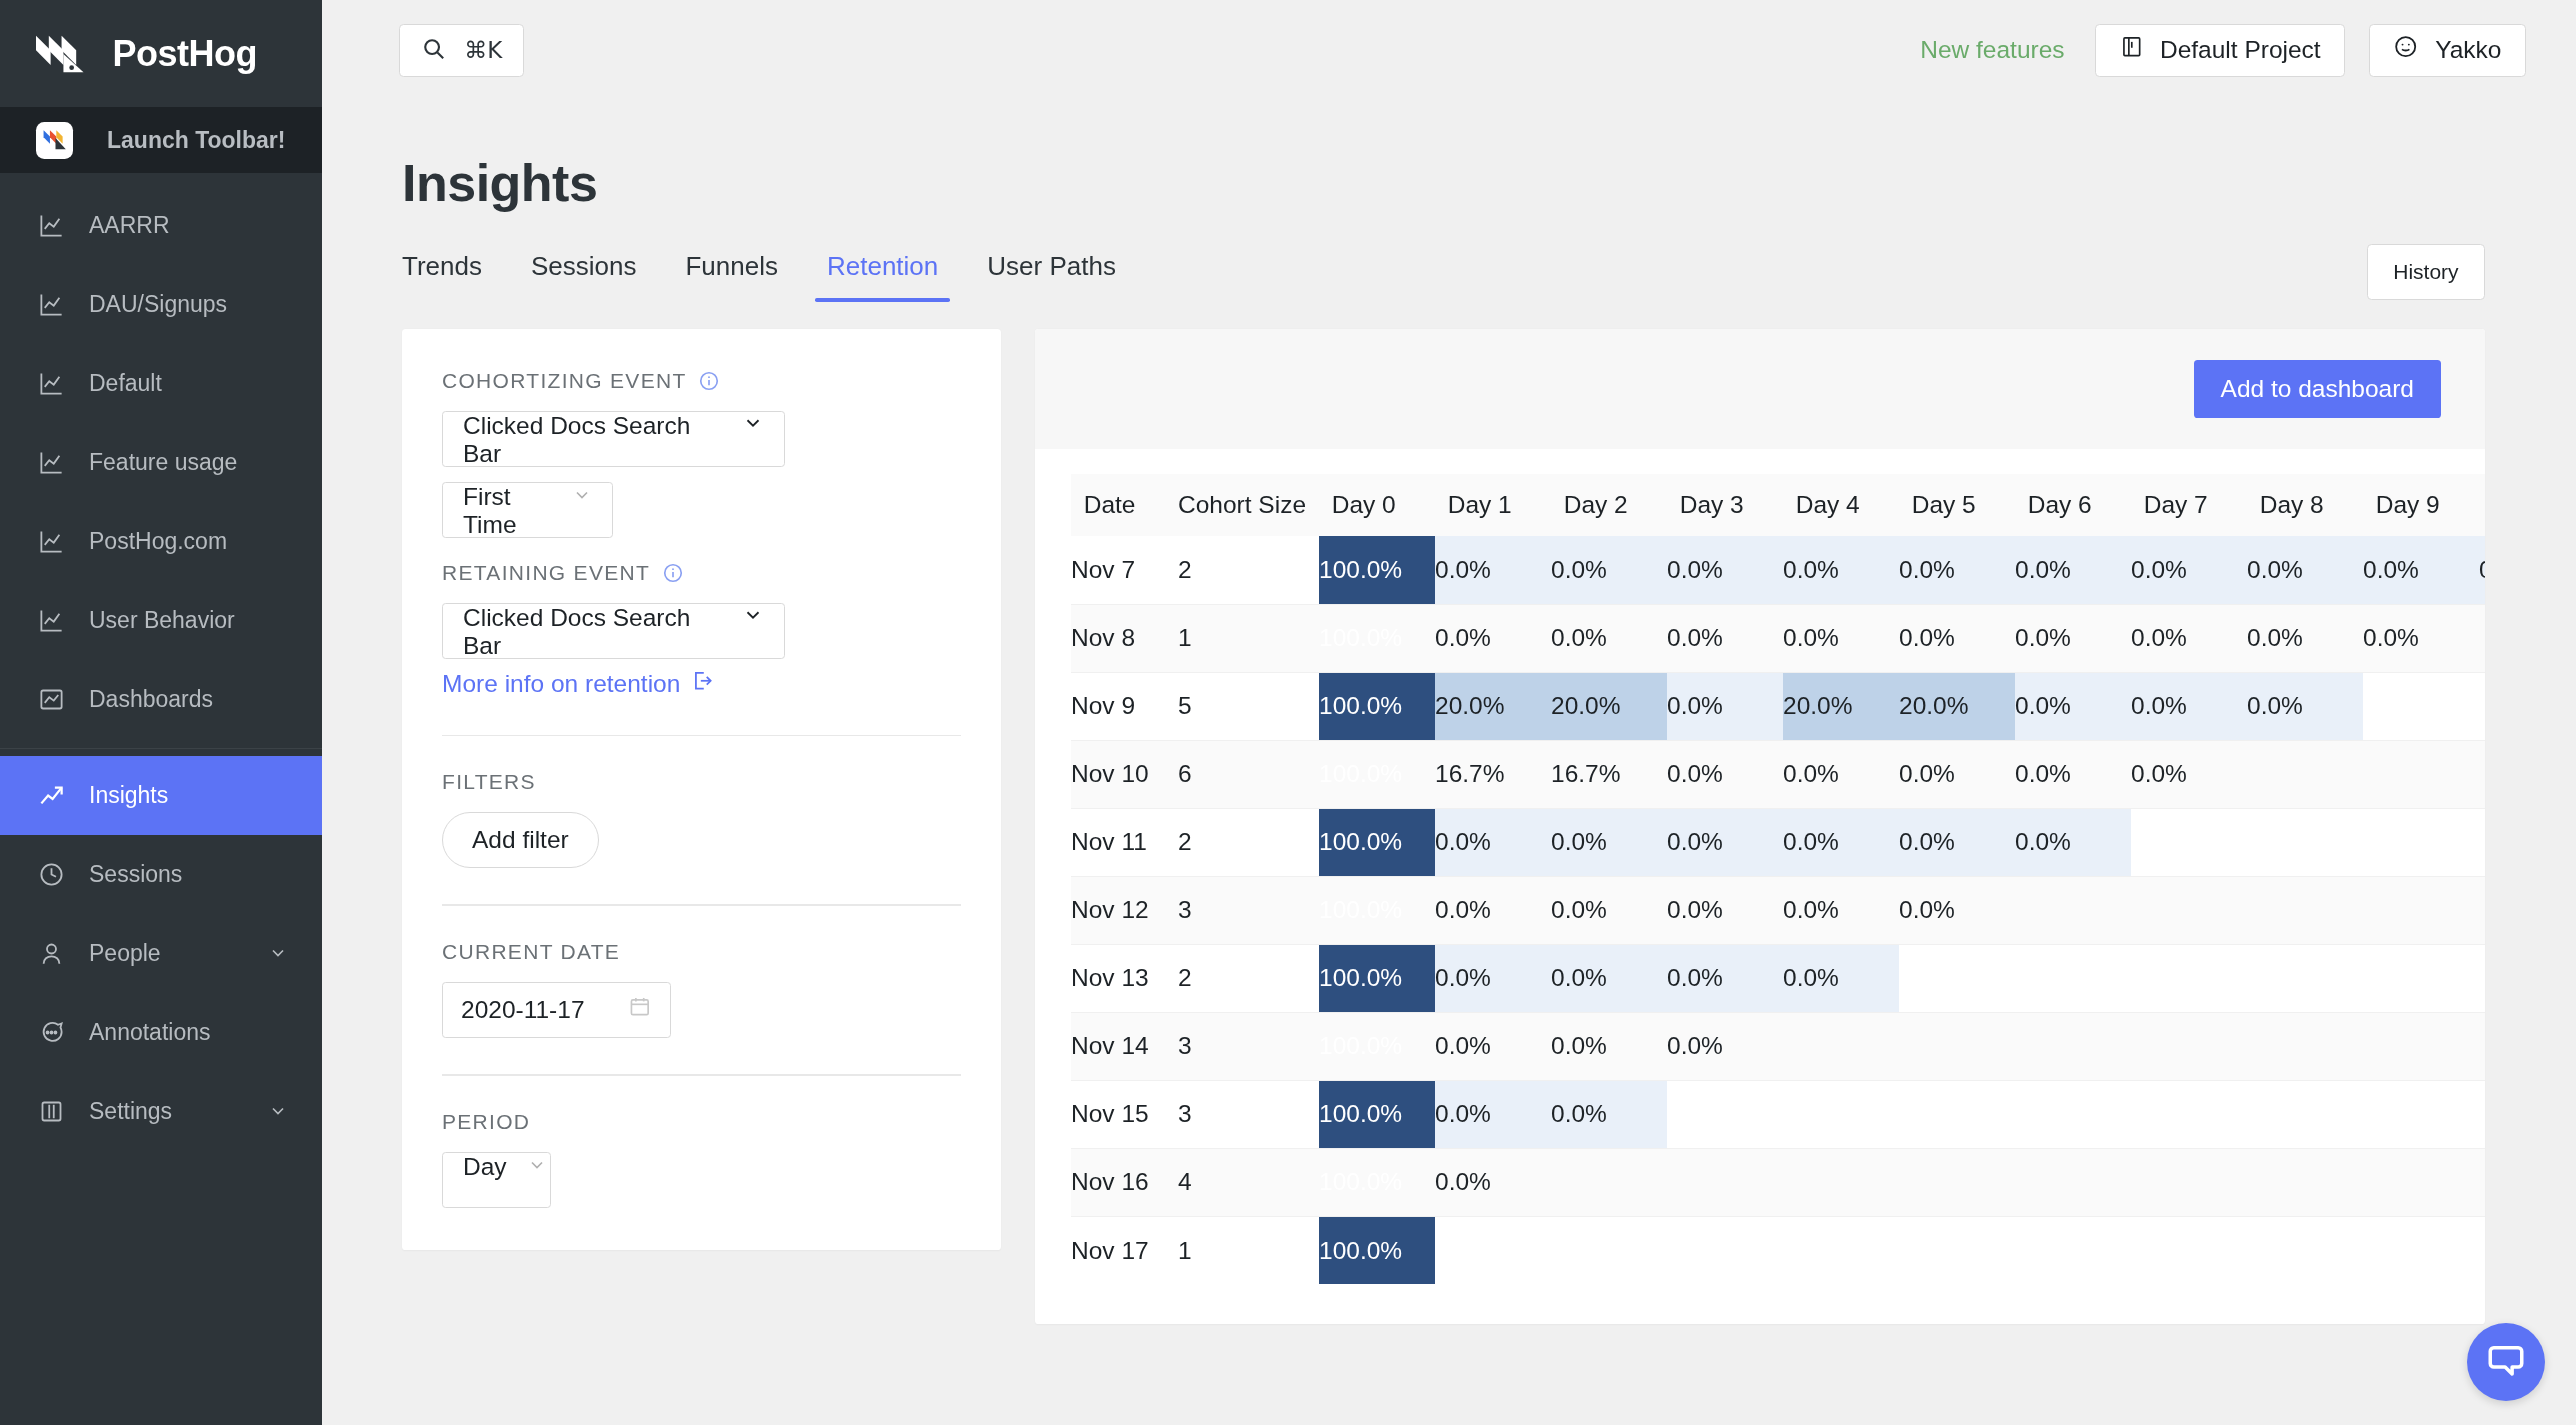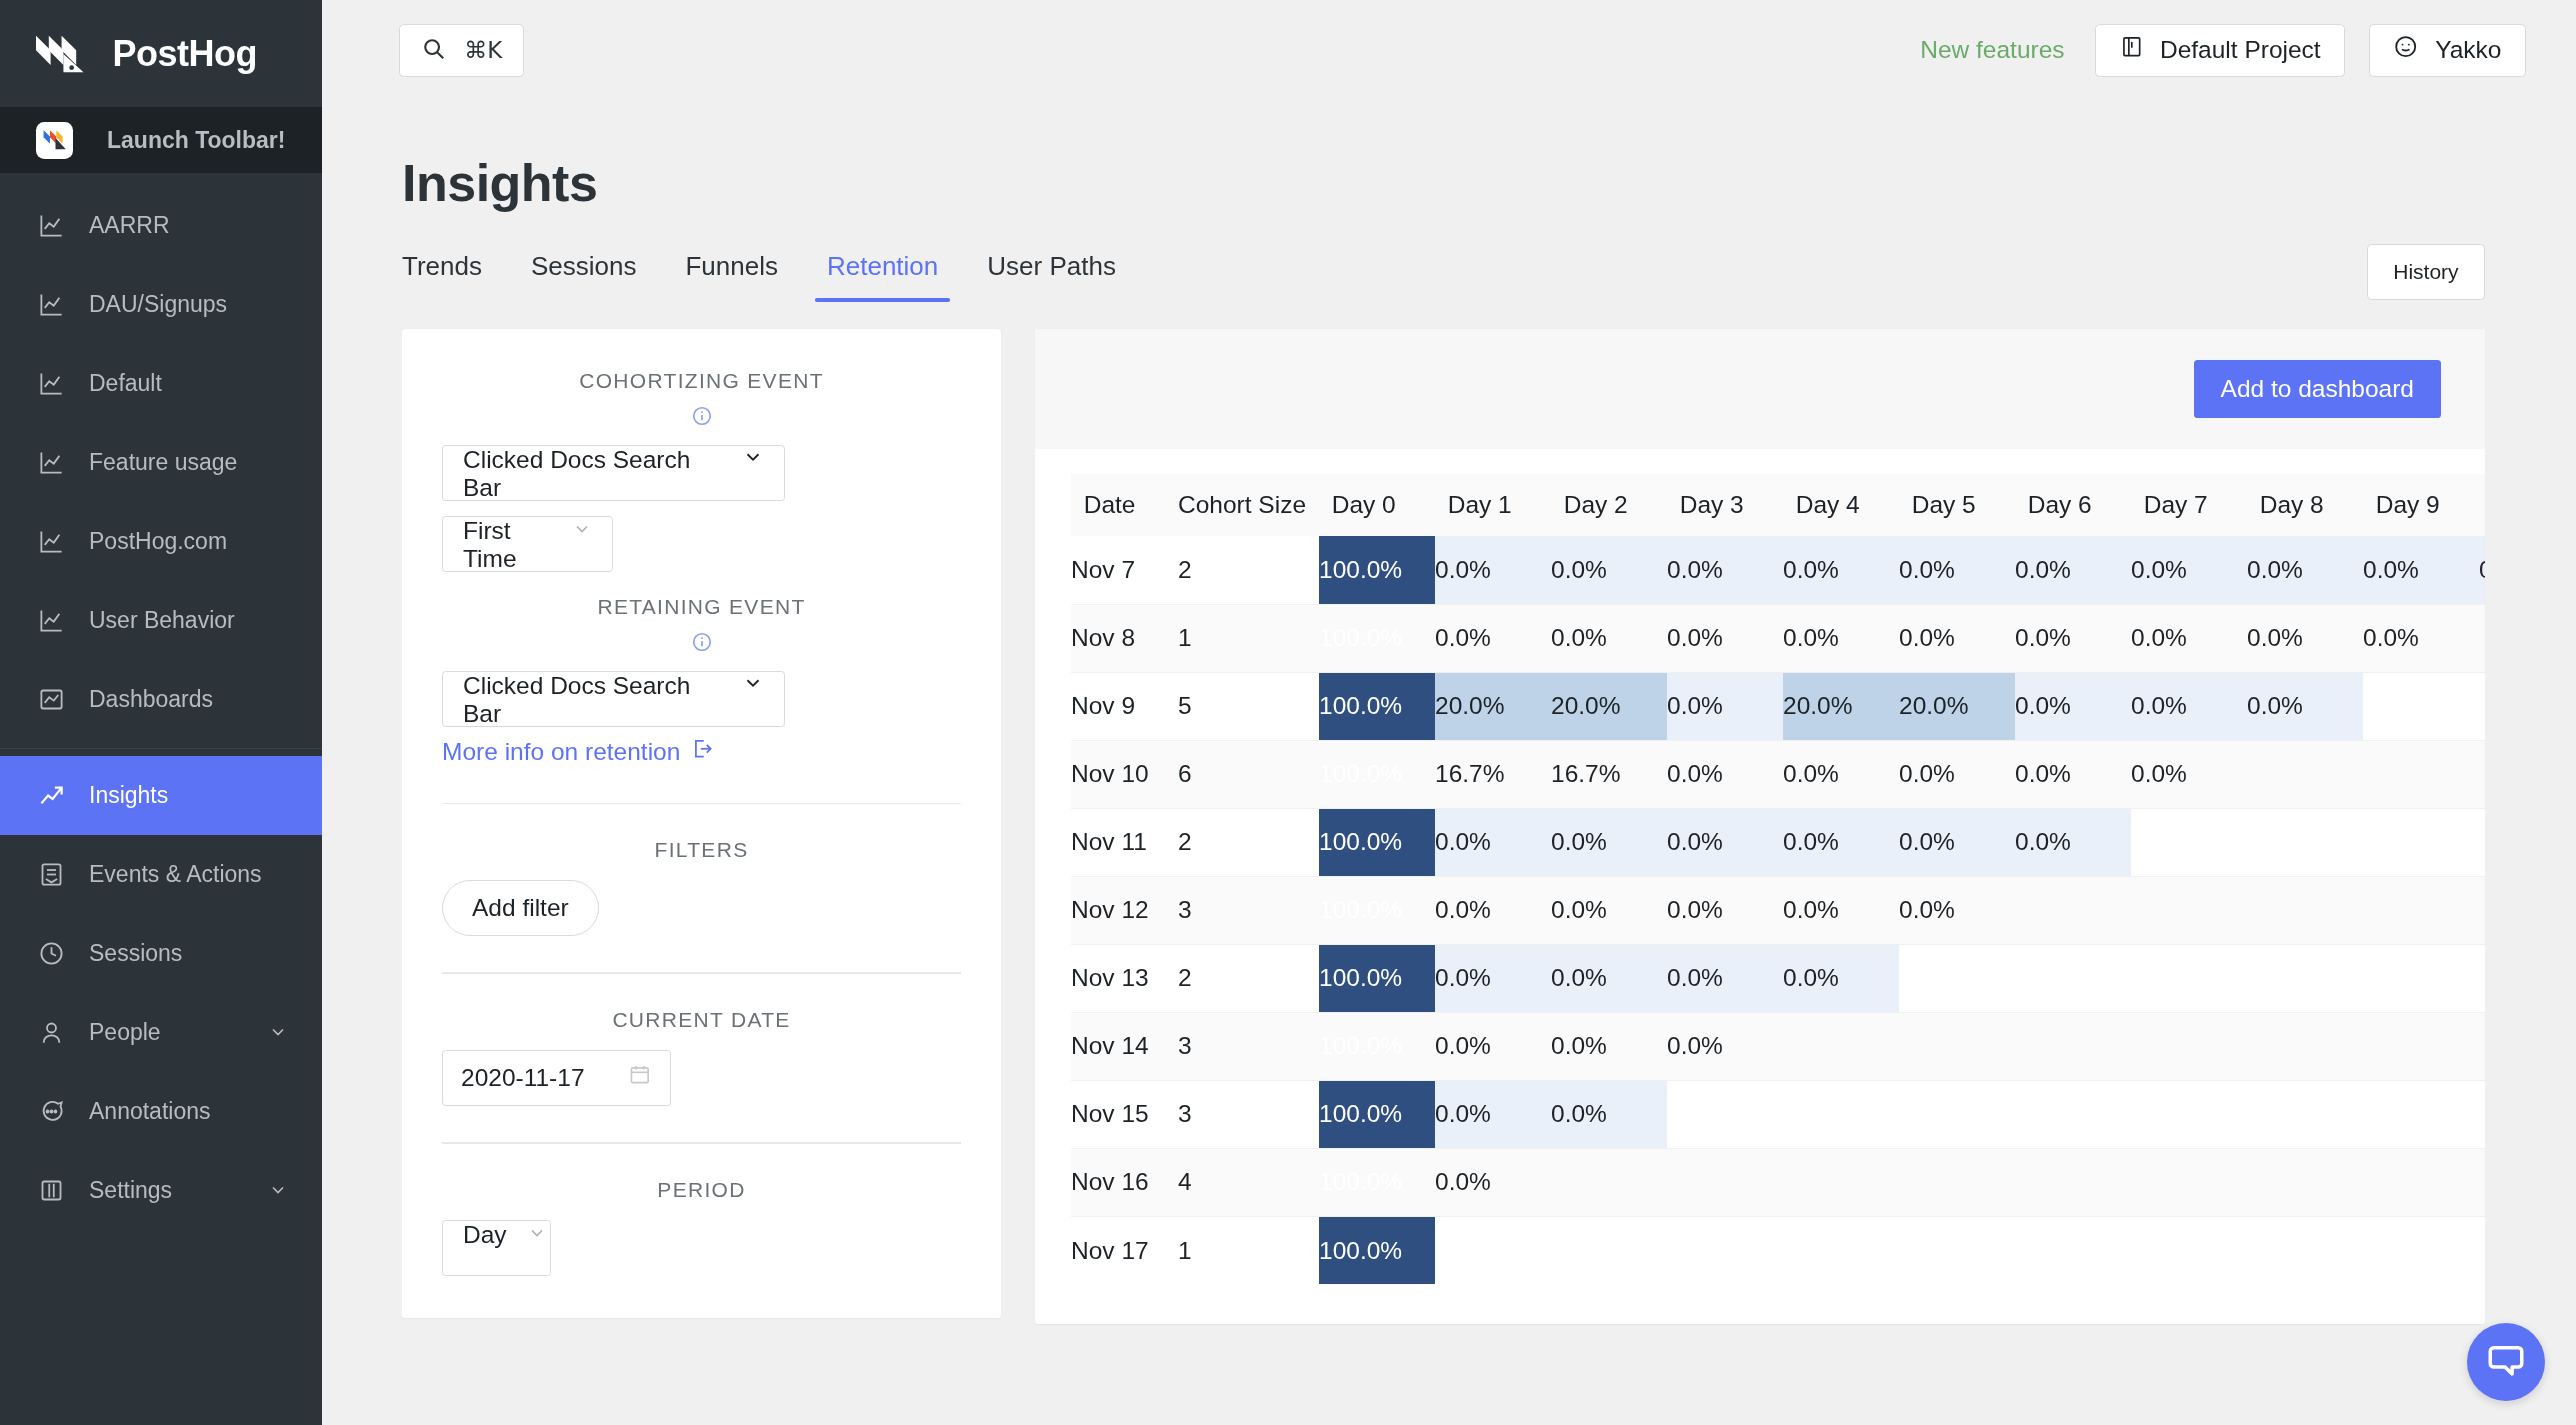--- a/index.html
+++ b/index.html
@@ -233,21 +233,20 @@
   }
   .section-label {
     font-size: 21px;
     letter-spacing: 1.3px;
     color: #6b7176;
     text-transform: uppercase;
     display: flex;
     align-items: center;
     gap: 11px;
     margin-bottom: 18px;
-    flex-direction: column;
   }
   .info-icon {
     width: 23px; height: 23px;
     display: inline-flex; align-items: center; justify-content: center;
   }
   .select-box {
     height: 56px;
     border: 0.9px solid #d9d9d9;
     border-radius: 3.6px;
     display: inline-flex;
@@ -506,31 +505,20 @@
       <div class="nav-item active">
         <span class="nav-icon">
           <svg viewBox="0 0 24 24" width="27" height="27" fill="none" stroke="#ffffff" stroke-width="2">
               <polyline points="3,19 9,12 13,15 21,5"></polyline>
               <polyline points="15,5 21,5 21,11"></polyline>
             </svg>
         </span>
         <span>Insights</span>
       </div>
 
-      <div class="nav-item">
-        <span class="nav-icon">
-          <svg viewBox="0 0 24 24" width="27" height="27" fill="none" stroke="#b7bcc1" stroke-width="1.6">
-              <rect x="4" y="3" width="16" height="18" rx="1.5"></rect>
-              <line x1="8" y1="8" x2="16" y2="8"></line>
-              <line x1="8" y1="12" x2="16" y2="12"></line>
-              <polyline points="7,16 12,19 17,16"></polyline>
-            </svg>
-        </span>
-        <span>Events &amp; Actions</span>
-      </div>
 
       <div class="nav-item">
         <span class="nav-icon">
           <svg viewBox="0 0 24 24" width="27" height="27" fill="none" stroke="#b7bcc1" stroke-width="1.6">
               <circle cx="12" cy="12" r="9"></circle>
               <polyline points="12,6.5 12,12 16,14"></polyline>
             </svg>
         </span>
         <span>Sessions</span>
       </div>

